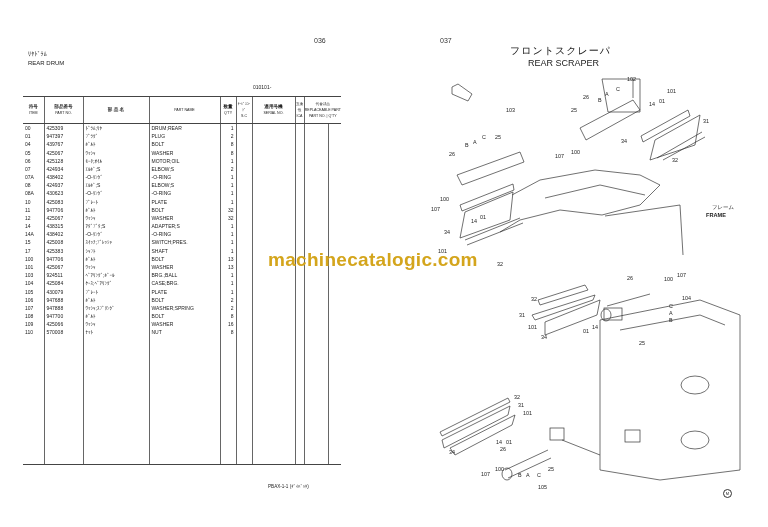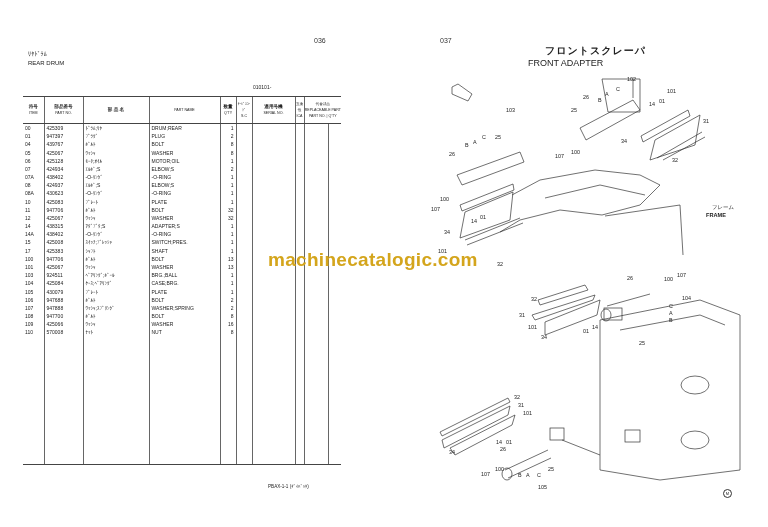--- a/index.html
+++ b/index.html
@@ -17,21 +17,21 @@
   table.parts th { font-weight:bold; font-size:4.6px; border-top:1px solid #444; border-bottom:1px solid #444;
                    height:26px; padding:0; text-align:center; vertical-align:middle; line-height:6px; }
   table.parts th span.sub { display:block; font-weight:normal; font-size:3.6px; }
   table.parts td { height:8.18px; padding:0 2px; line-height:8px; white-space:nowrap; overflow:hidden; }
   table.parts td.qty { text-align:right; }
   table.parts td, table.parts th { border-left:1px solid #666; }
   table.parts td:first-child, table.parts th:first-child { border-left:none; }
   table.parts tr.filler td { height:128px; border-bottom:1px solid #444; }
   .footer-code { position:absolute; left:268px; top:484px; font-size:4.6px; }
   
-  .diag-jp { position:absolute; left:545px; top:44px; font-size:10px; letter-spacing:1px; color:#222;font-weight:bold; }
+  .diag-jp { position:absolute; left:510px; top:44px; font-size:10px; letter-spacing:1px; color:#222; }
   .diag-en { position:absolute; left:528px; top:58px; font-size:9px; color:#222; }
   .callout { position:absolute; font-size:5.4px; color:#222; }
   .watermark { position:absolute; left:268px; top:249px; font-size:19px; font-weight:bold;
                color:#d4a51c; letter-spacing:0.3px; }
   svg.diagram { position:absolute; left:0; top:0; }
   .mark { position:absolute; left:723px; top:489px; width:7px; height:7px; border:1px solid #333;
           border-radius:50%; font-size:4px; line-height:7px; text-align:center; }
 </style>
 </head>
 <body>
@@ -407,21 +407,21 @@
         </tr>
       </tbody>
   </table>
 
   <div class="footer-code">PBAX-1-1 (ﾀﾞｲﾊﾞｯﾀ)</div>
 </div>
 
 <div class="page page-right"></div>
 <div class="pgnum" style="left:440px;top:37px;">037</div>
 <div class="diag-jp">フロントスクレーパ</div>
-<div class="diag-en">FRONT ADAPTER</div>
+<div class="diag-en">REAR SCRAPER</div>
 
 <svg class="diagram" width="768" height="527" viewBox="0 0 768 527">
   <g stroke="#333" stroke-width="0.7" fill="none">
 
     <g>
       <polygon points="452,87 458,84 472,94 468,101 452,94" fill="#fff"></polygon>
     </g>
 
     <polygon points="580,128 633,100 640,110 586,140"></polygon>
     <polygon points="602,79 640,79 640,112 608,112"></polygon>

